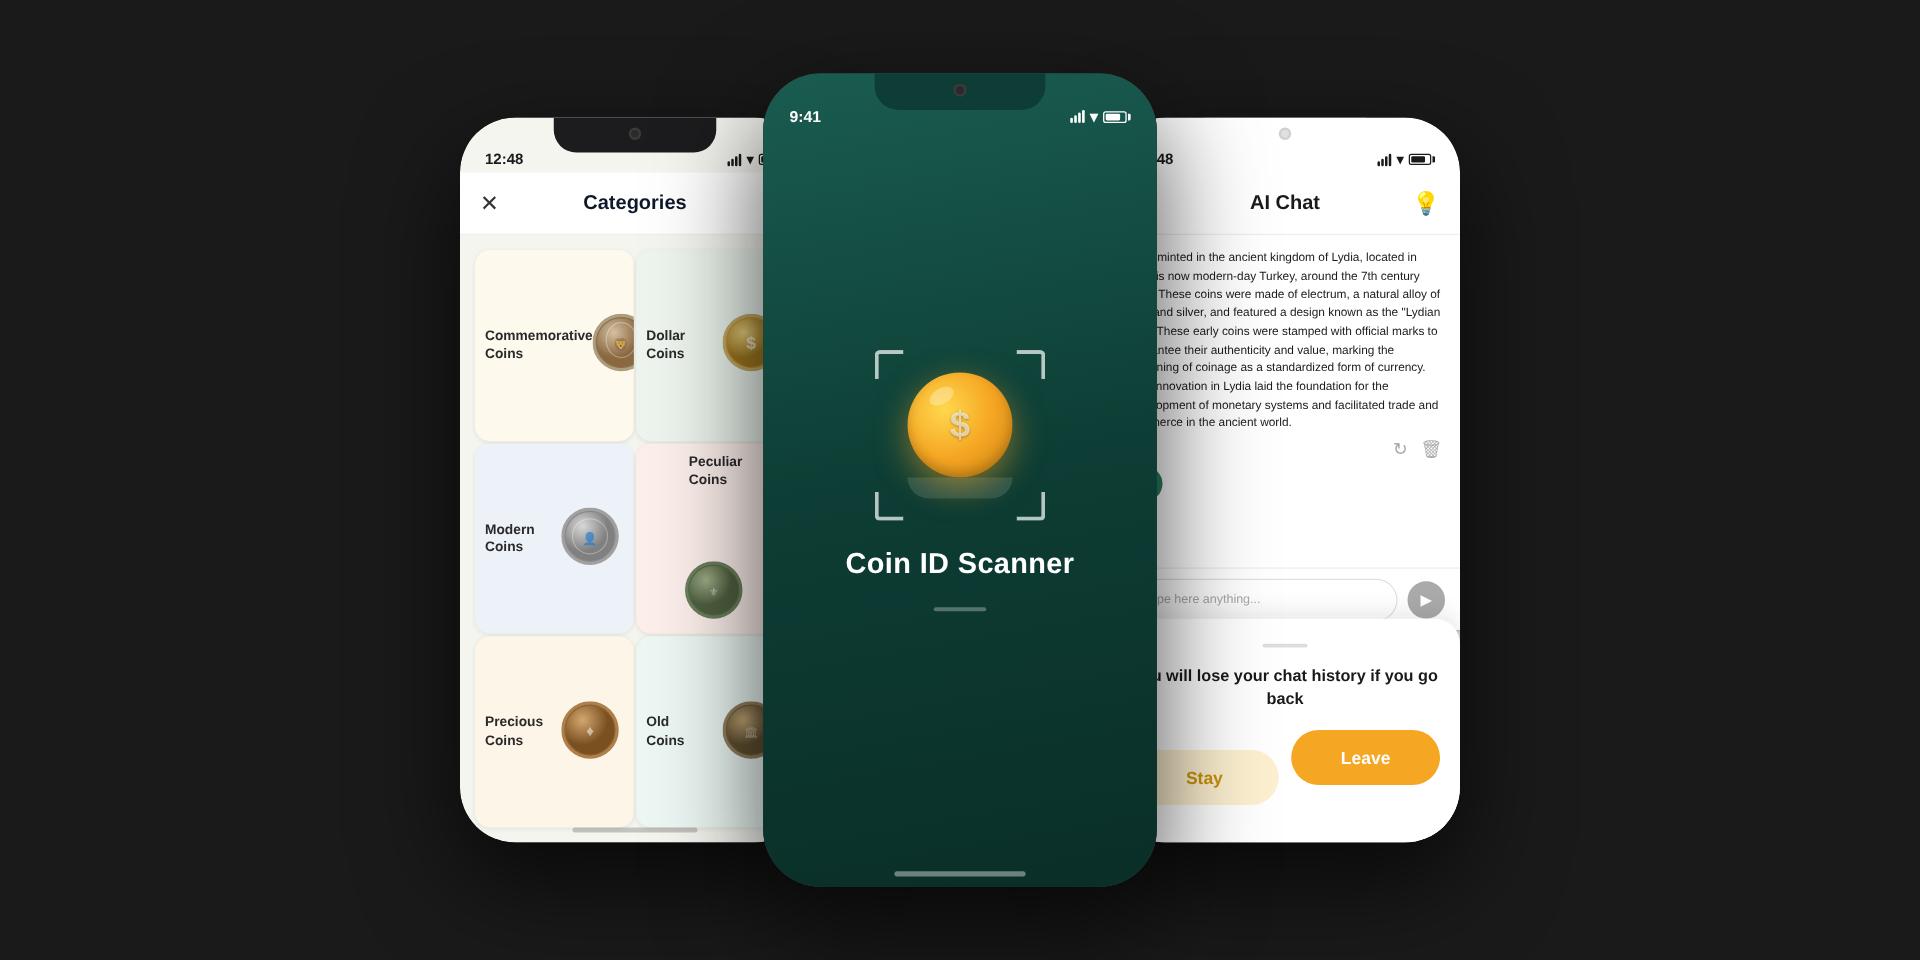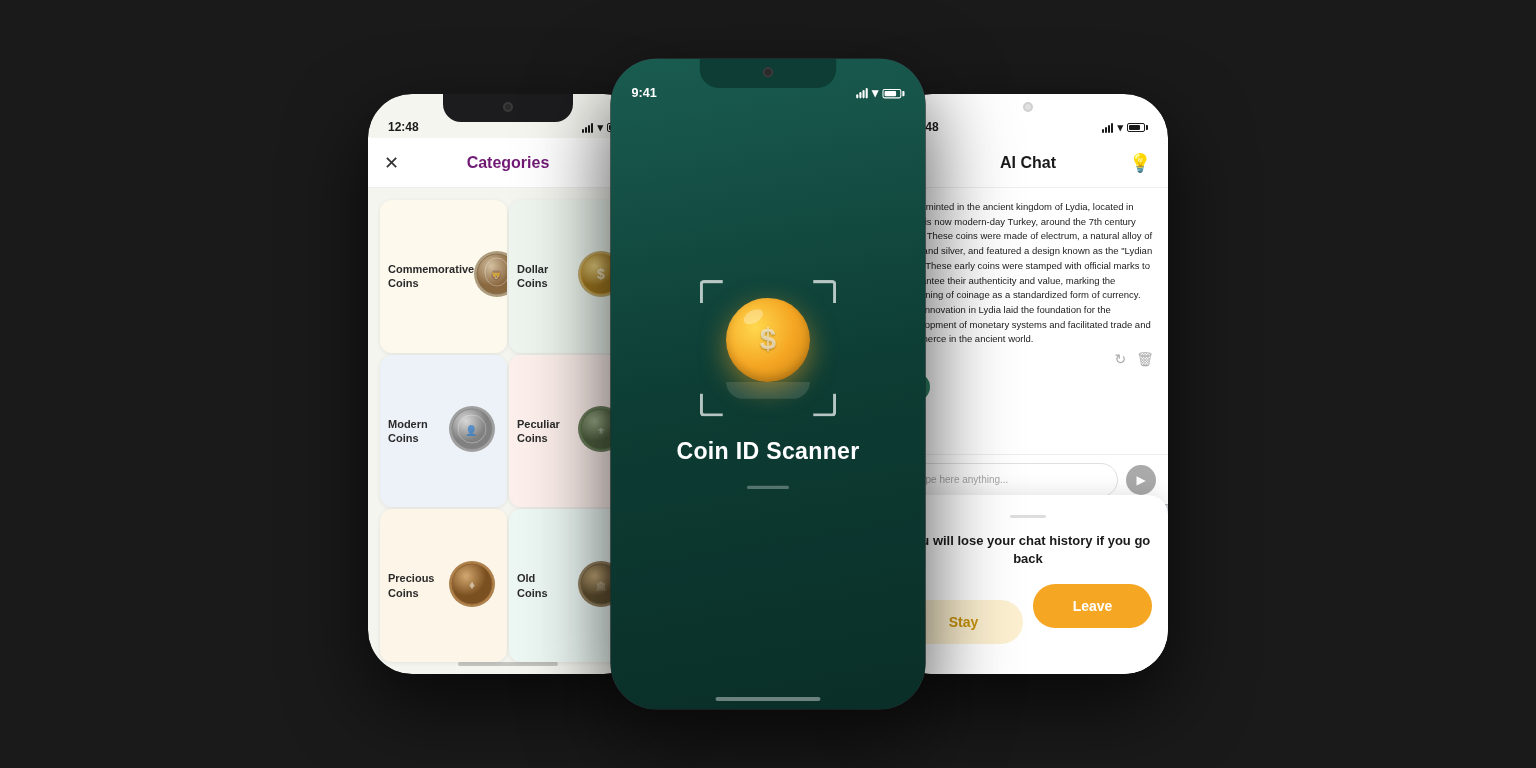--- a/index.html
+++ b/index.html
@@ -128,21 +128,21 @@
       position: absolute;
       left: 16px;
       font-size: 18px;
       color: #333;
       cursor: pointer;
     }
 
     .categories-title {
       font-size: 16px;
       font-weight: 600;
-      color: #701a75;
+      color: #0f172a;
     }
 
     .categories-grid {
       position: absolute;
       top: 94px;
       left: 0;
       right: 0;
       bottom: 0;
       padding: 12px;
       display: grid;
@@ -159,21 +159,21 @@
       flex-direction: row;
       align-items: center;
       padding: 8px;
       position: relative;
       box-shadow: 0 1px 4px rgba(0,0,0,0.08);
     }
 
     .category-card.yellow-bg { background: #fef9ed; }
     .category-card.green-bg { background: #edf5ee; }
     .category-card.blue-bg { background: #edf2f8; }
-    .category-card.peach-bg { background: #fdf0ec; }
+    .category-card.peach-bg { background: #fdf0ec; flex-direction: column; }
     .category-card.cream-bg { background: #fdf5e8; }
     .category-card.mint-bg { background: #edf8f4; }
 
     .category-label {
       font-size: 11px;
       font-weight: 600;
       color: #2a2a2a;
       flex: 1;
       line-height: 1.3;
     }

